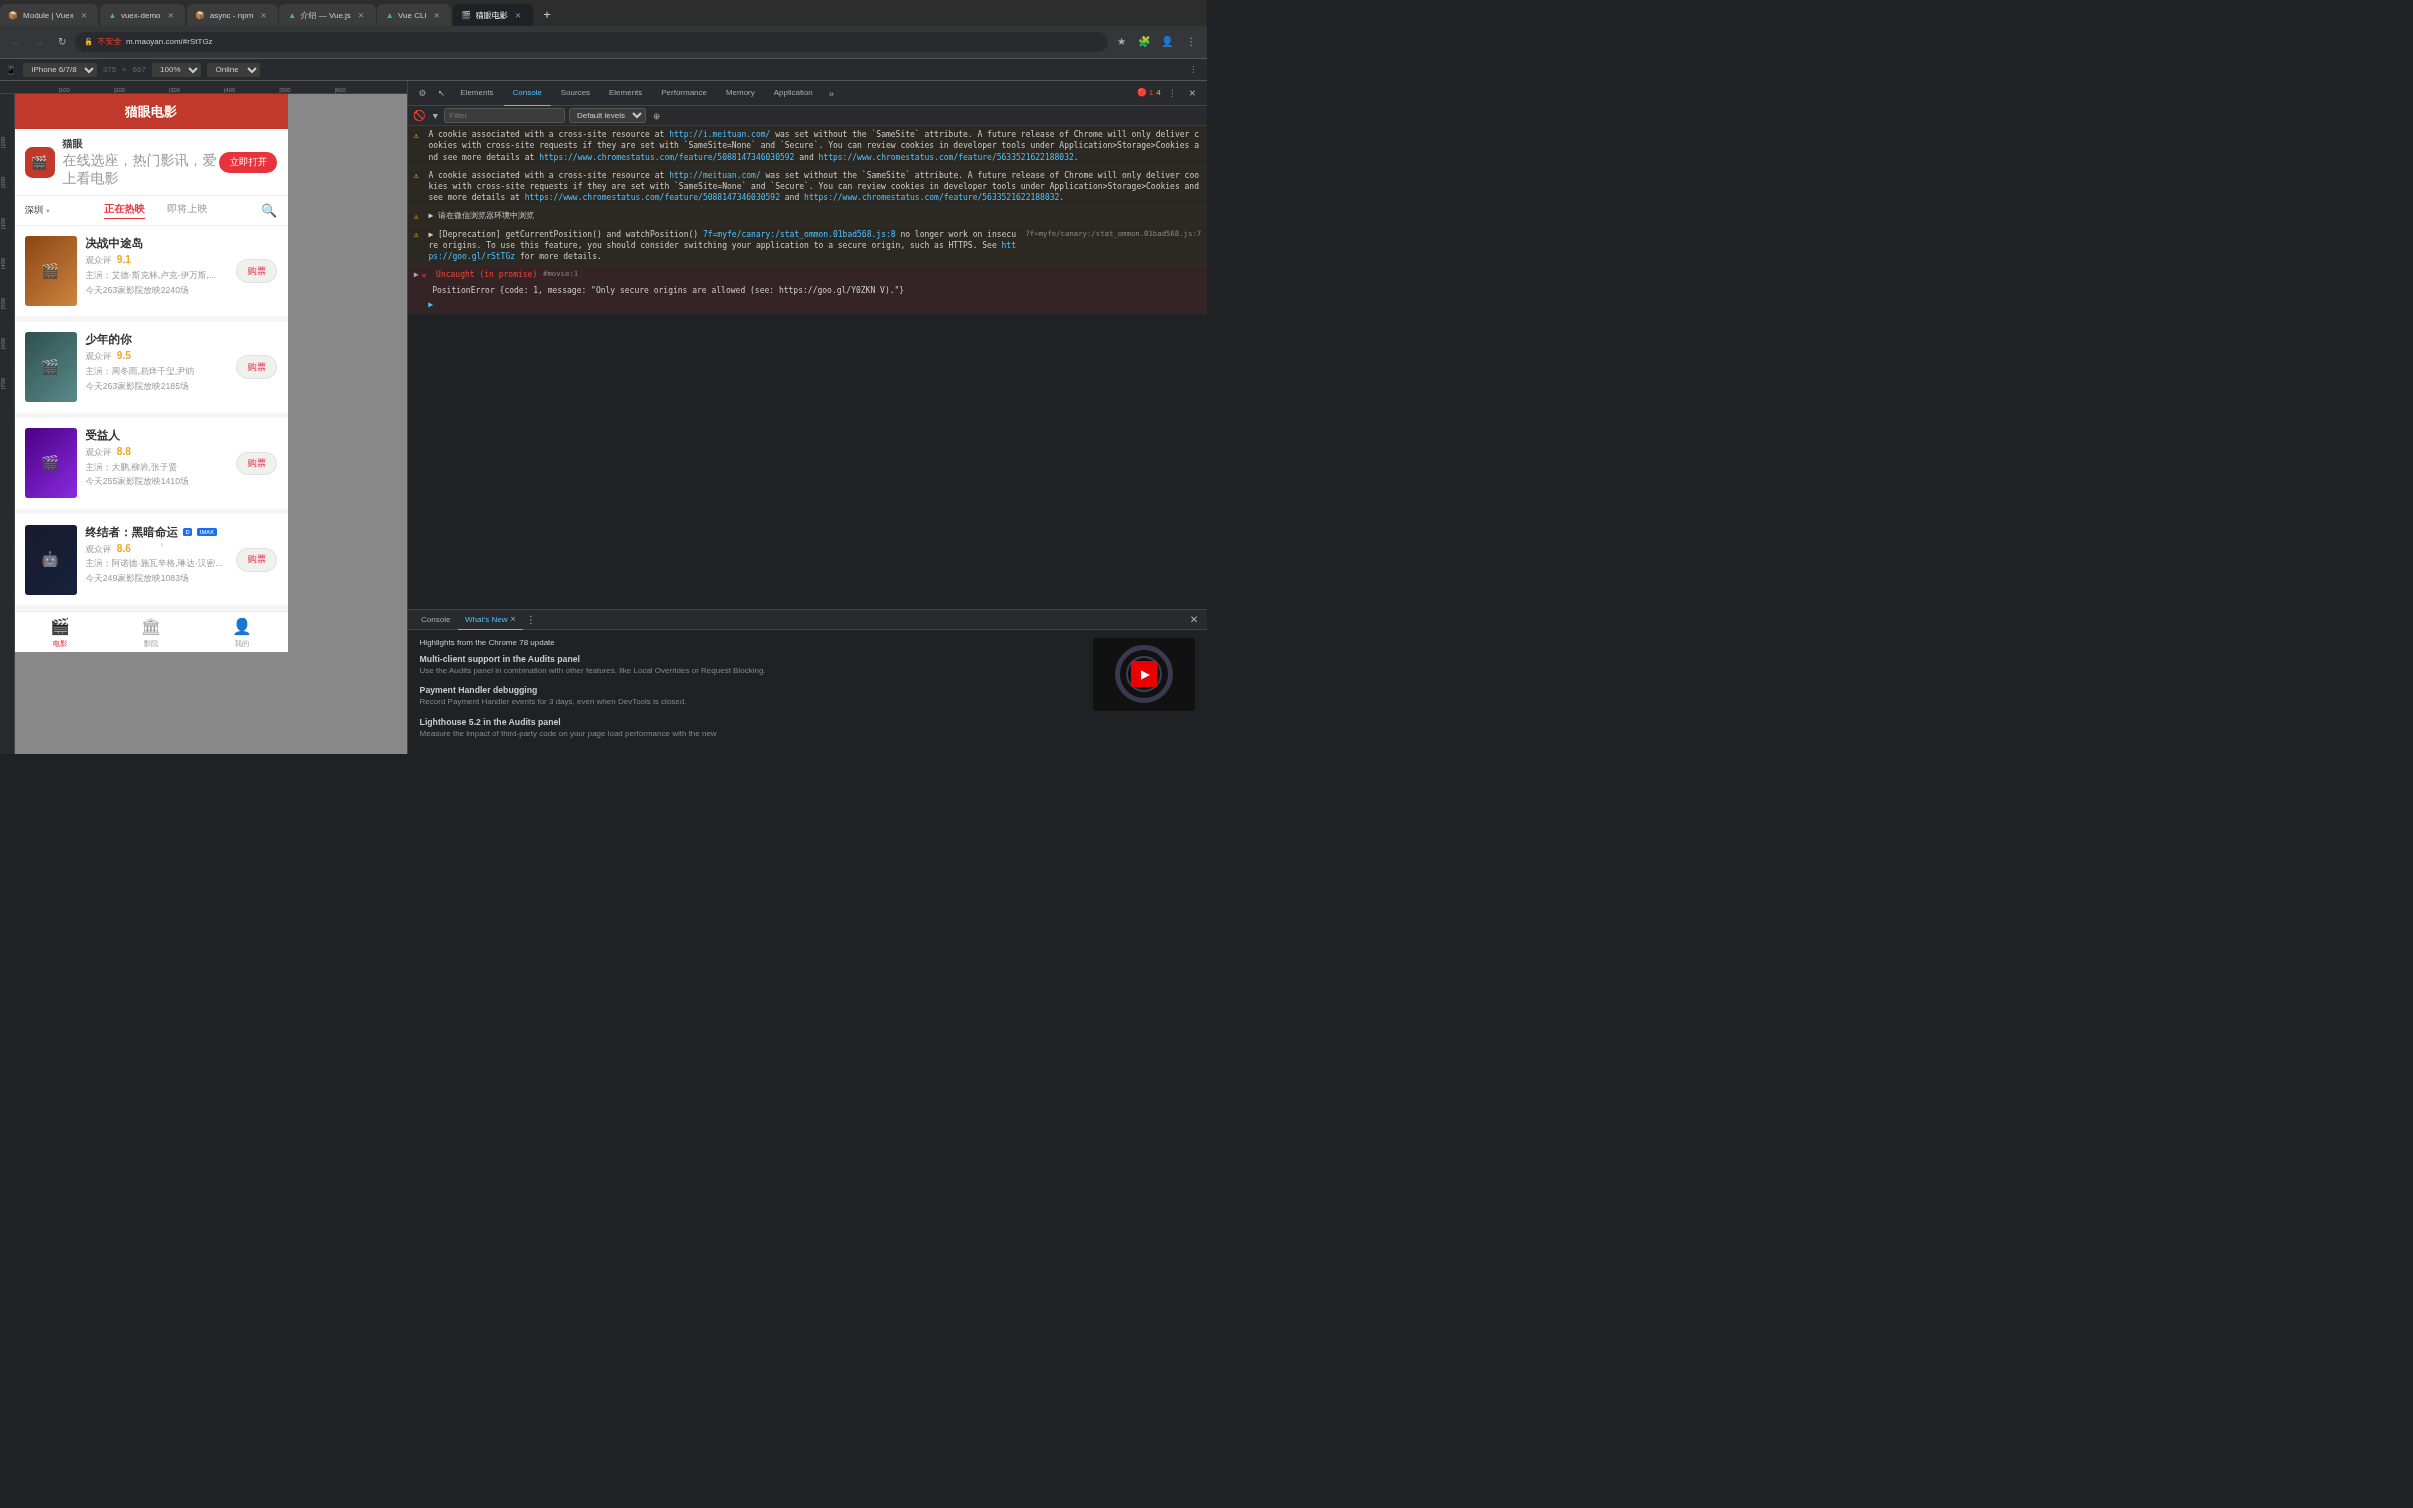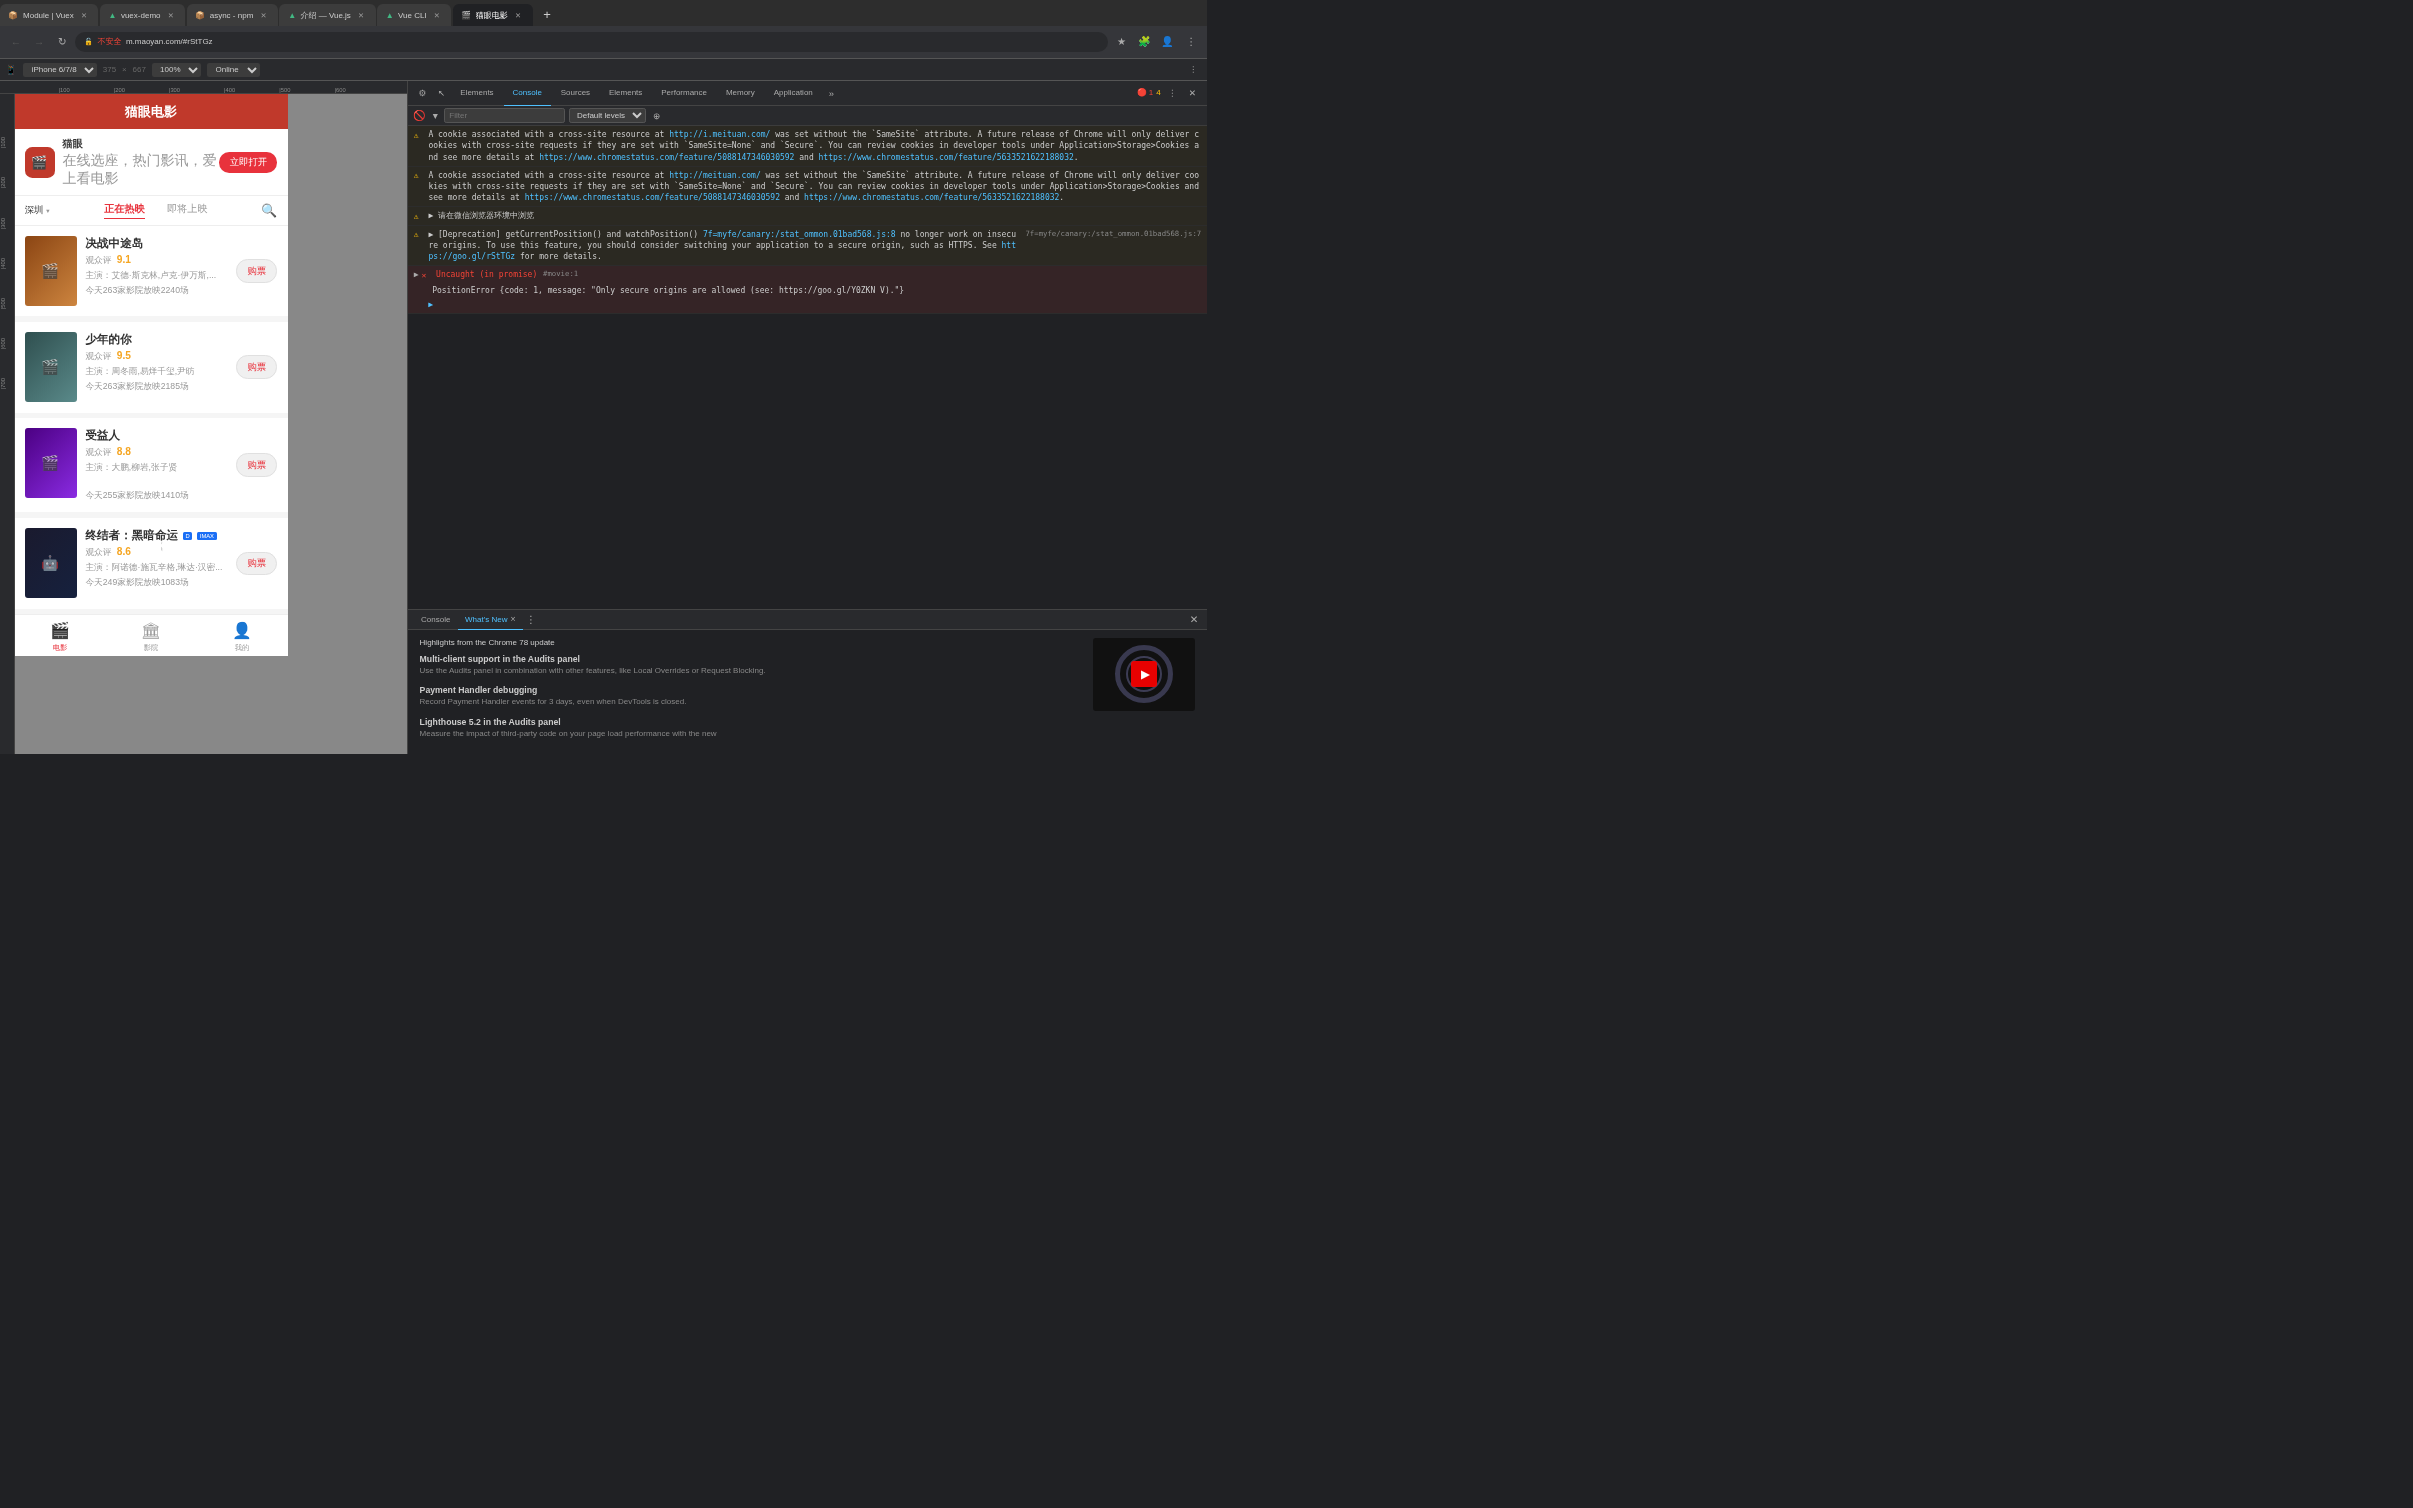--- a/index.html
+++ b/index.html
@@ -247,21 +247,21 @@
                   <span style="color:rgba(255,255,255,0.7); font-size:14.5px;">🎬</span>
                 </div>
                 <div style="flex:1;">
                   <div style="margin-bottom:2.9px;">
                     <span style="font-size:11.6px; font-weight:bold; color:#333;">受益人</span>
                   </div>
                   <div style="margin-bottom:2.9px;">
                     <span style="font-size:8.7px; color:#999;">观众评</span>
                     <span style="font-size:10.2px; color:#f5a623; font-weight:bold; margin-left:2.9px;">8.8</span>
                   </div>
-                  <div style="font-size:8.7px; color:#999; margin-bottom:16px;">主演：大鹏,柳岩,张子贤</div>
+                  <div style="font-size:8.7px; color:#999; margin-bottom:2px;">主演：大鹏,柳岩,张子贤</div>
                   <div style="font-size:8.7px; color:#999;">今天255家影院放映1410场</div>
                 </div>
                 <button style="background:#f0f0f0; border:0.7px solid #e0e0e0; color:#e8323c; padding:4.4px 10.2px; border-radius:11.6px; font-size:9.4px; cursor:pointer; align-self:center;">购票</button>
               </div>
 
               <div style="display:flex; align-items:flex-start; padding:10.2px; background:#fff; margin-bottom:5.8px; gap:8.7px; position:relative;">
                 <div style="width:52px; height:70px; border-radius:2.9px; flex-shrink:0; background:linear-gradient(135deg,#1a1a2e,#16213e); display:flex; align-items:center; justify-content:center;">
                   <span style="color:rgba(255,255,255,0.7); font-size:14.5px;">🤖</span>
                 </div>
                 <div style="flex:1;">

